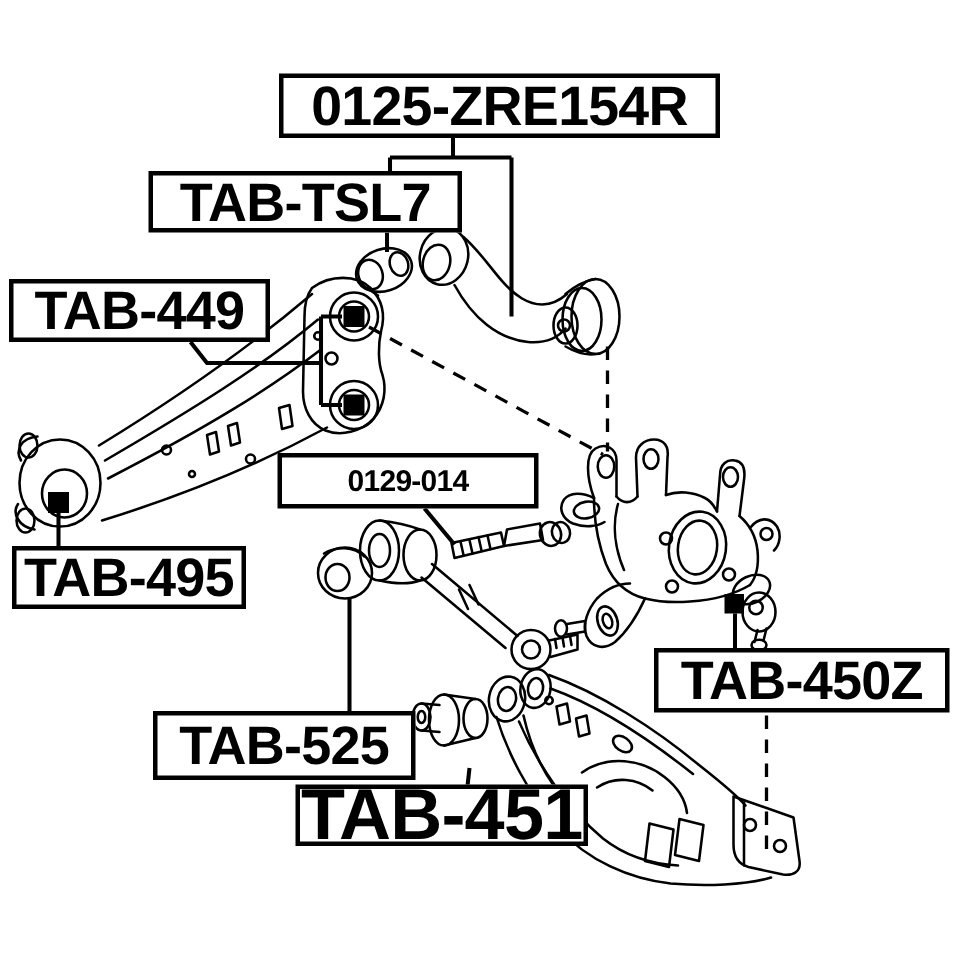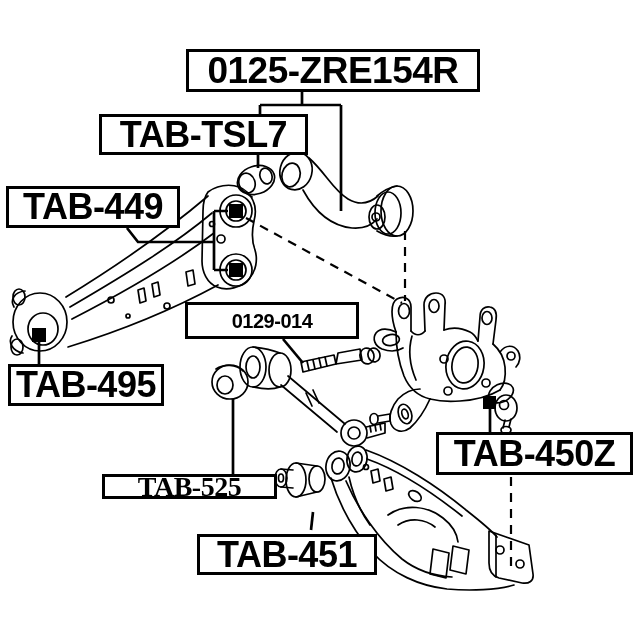--- a/index.html
+++ b/index.html
@@ -202,17 +202,17 @@
   <div class="plabel" style="left:70px;top:114px;width:209px;height:41px;font-size:36px;margin-left:29px;">TAB-TSL7</div>
 
   <div class="plabel" style="left:6px;top:186px;width:174px;height:42px;font-size:36px;">TAB-449</div>
 
   <div class="plabel" style="left:185px;top:302px;width:174px;height:37px;font-size:20px;">0129-014</div>
 
   <div class="plabel" style="left:8px;top:364px;width:156px;height:42px;font-size:36px;">TAB-495</div>
 
   <div class="plabel" style="left:436px;top:432px;width:197px;height:43px;font-size:36px;">TAB-450Z</div>
 
-  <div class="plabel" style="left:102px;top:474px;width:175px;height:25px;font-size:28px;font-family:Liberation Serif, serif;">TAB-525</div>
-
-  <div class="plabel" style="left:197px;top:534px;width:180px;height:41px;font-size:36px;">TAB-451</div>
+  <div class="plabel" style="left:102px;top:474px;width:175px;height:46px;font-size:36px;">TAB-525</div>
+
+  <div class="plabel" style="left:197px;top:523px;width:195px;height:41px;font-size:48px;">TAB-451</div>
 
 </div>
 
 </body></html>

